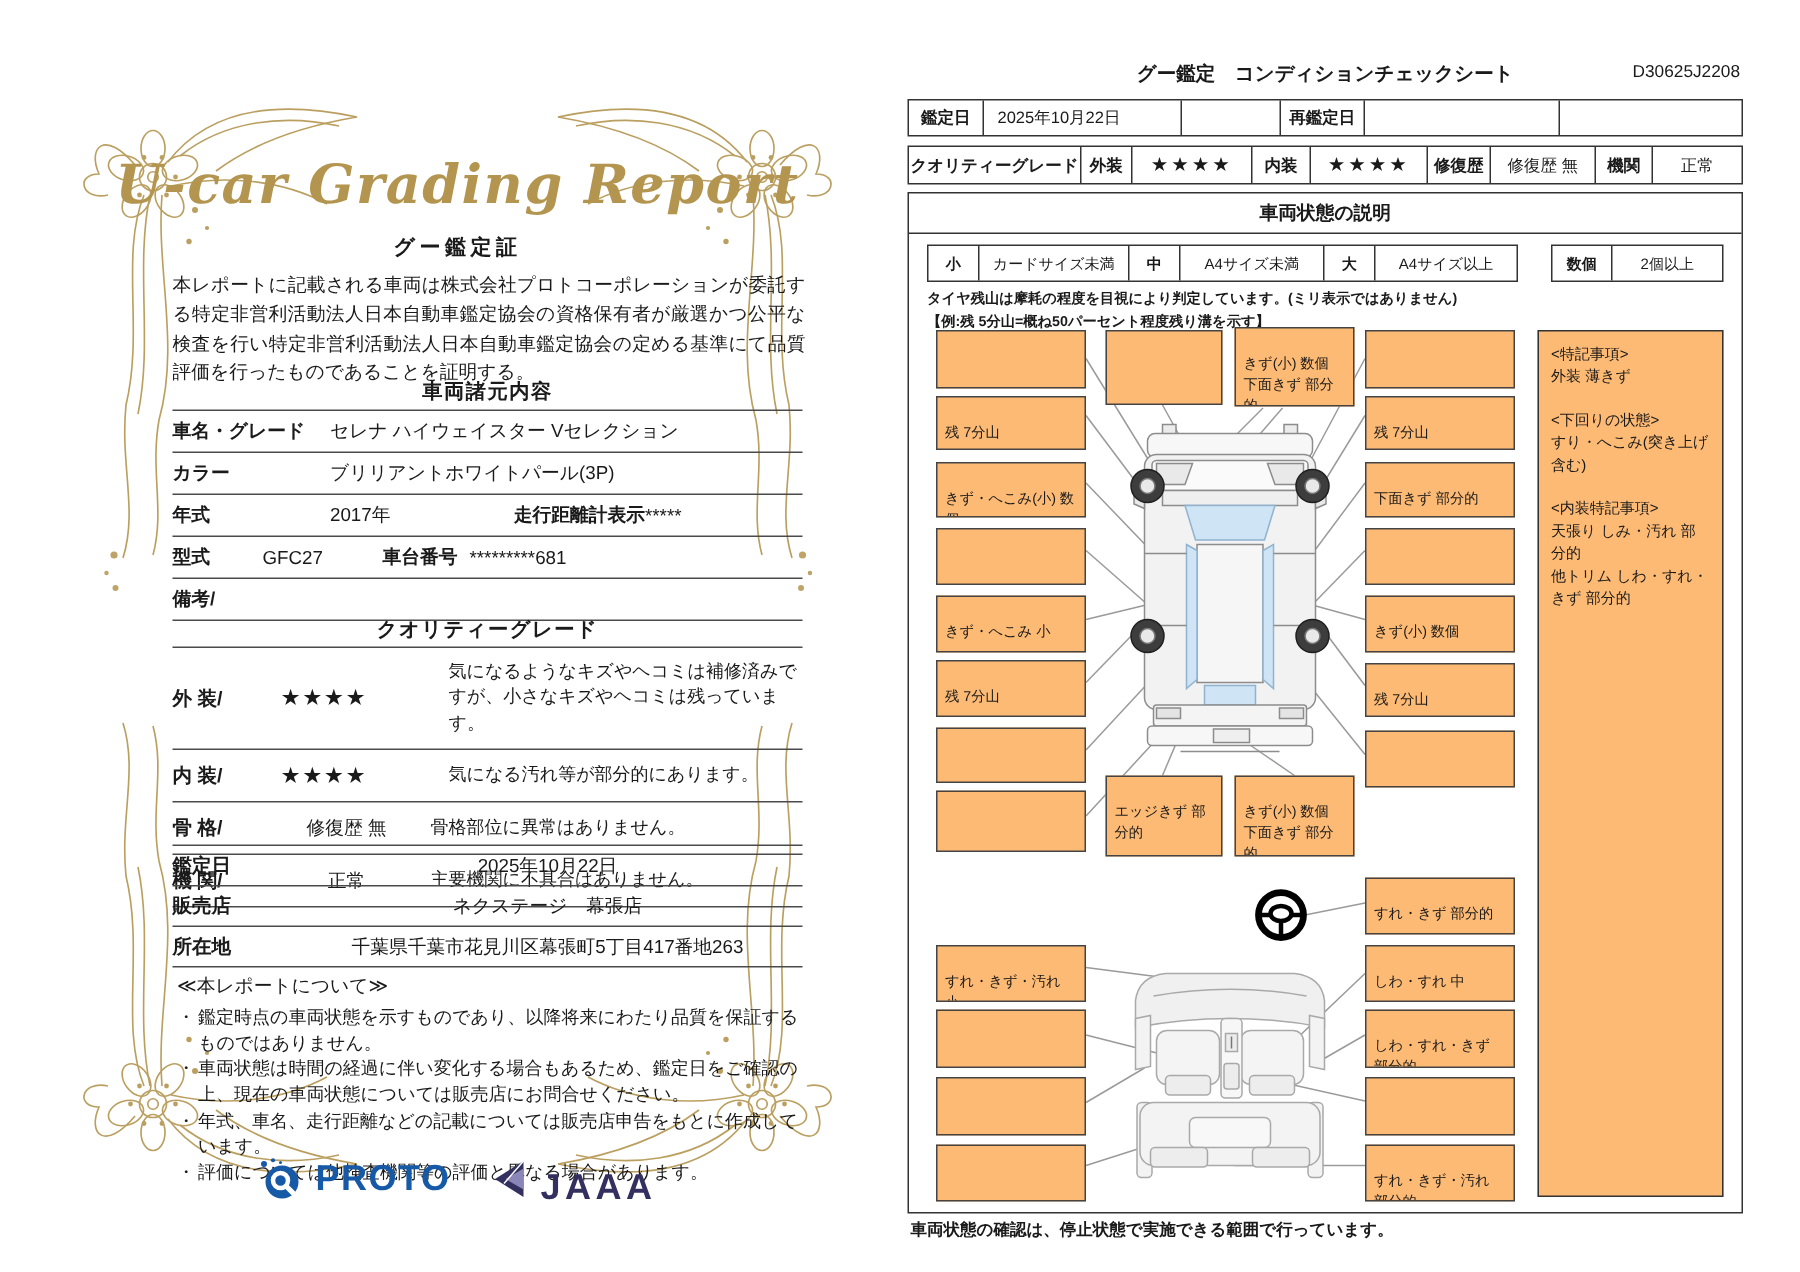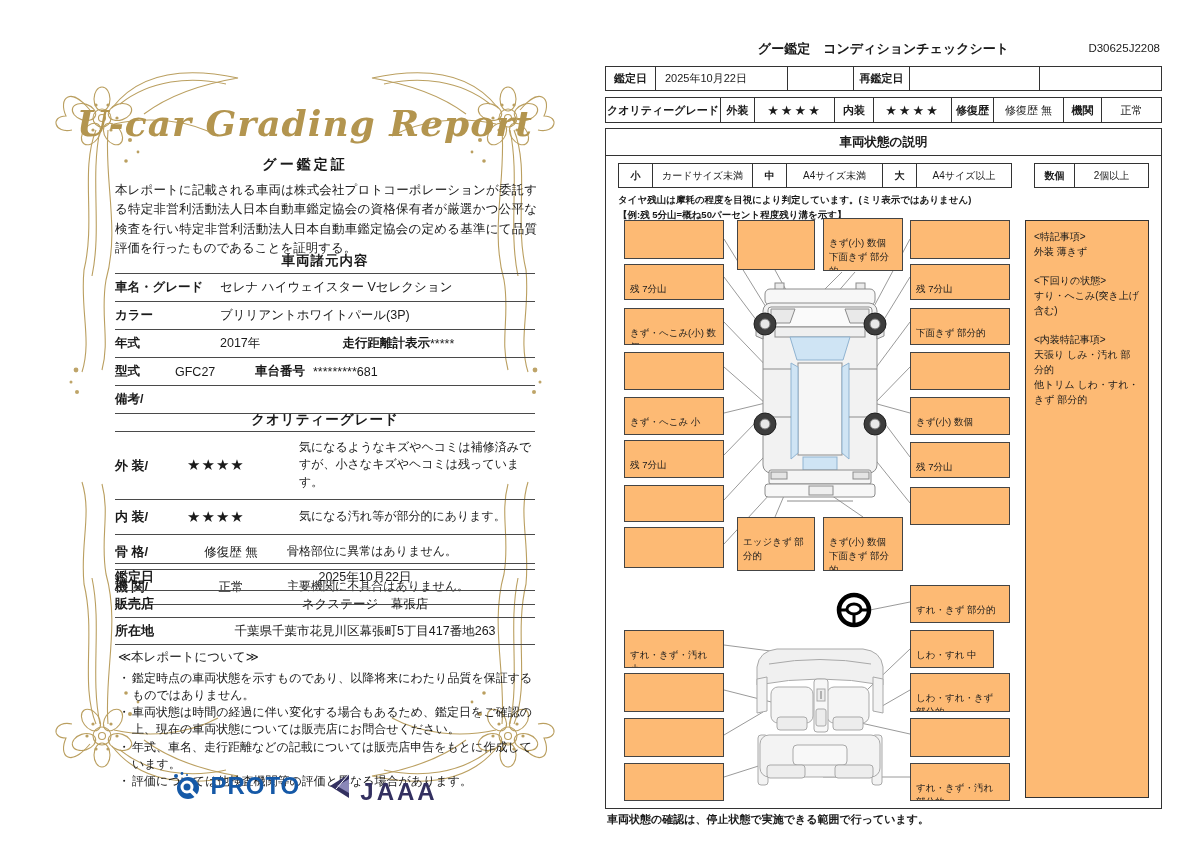--- a/index.html
+++ b/index.html
@@ -414,21 +414,21 @@
 下面きず 部分的</div>
       <div class="ann" style="left:130px;top:300px;width:78px;height:54px;">エッジきず 部分的</div>
       <div class="ann" style="left:216px;top:300px;width:80px;height:54px;">きず(小) 数個
 下面きず 部分的</div>
 
       <div class="ann" style="left:17px;top:413px;width:100px;height:38px;">すれ・きず・汚れ 小</div>
       <div class="ann" style="left:17px;top:456px;width:100px;height:39px;"></div>
       <div class="ann" style="left:17px;top:501px;width:100px;height:39px;"></div>
       <div class="ann" style="left:17px;top:546px;width:100px;height:38px;"></div>
       <div class="ann" style="left:303px;top:368px;width:100px;height:38px;">すれ・きず 部分的</div>
-      <div class="ann" style="left:303px;top:413px;width:84px;height:38px;">しわ・すれ 中</div>
+      <div class="ann" style="left:303px;top:413px;width:100px;height:38px;">しわ・すれ 中</div>
       <div class="ann" style="left:303px;top:456px;width:100px;height:39px;">しわ・すれ・きず 部分的</div>
       <div class="ann" style="left:303px;top:501px;width:100px;height:39px;"></div>
       <div class="ann" style="left:303px;top:546px;width:100px;height:38px;">すれ・きず・汚れ 部分的</div>
 
       <div class="notes-panel">
         <div class="note-title">&lt;特記事項&gt;</div>
         <div>外装 薄きず</div>
         <div class="note-title note-gap">&lt;下回りの状態&gt;</div>
         <div>すり・へこみ(突き上げ含む)</div>
         <div class="note-title note-gap">&lt;内装特記事項&gt;</div>

